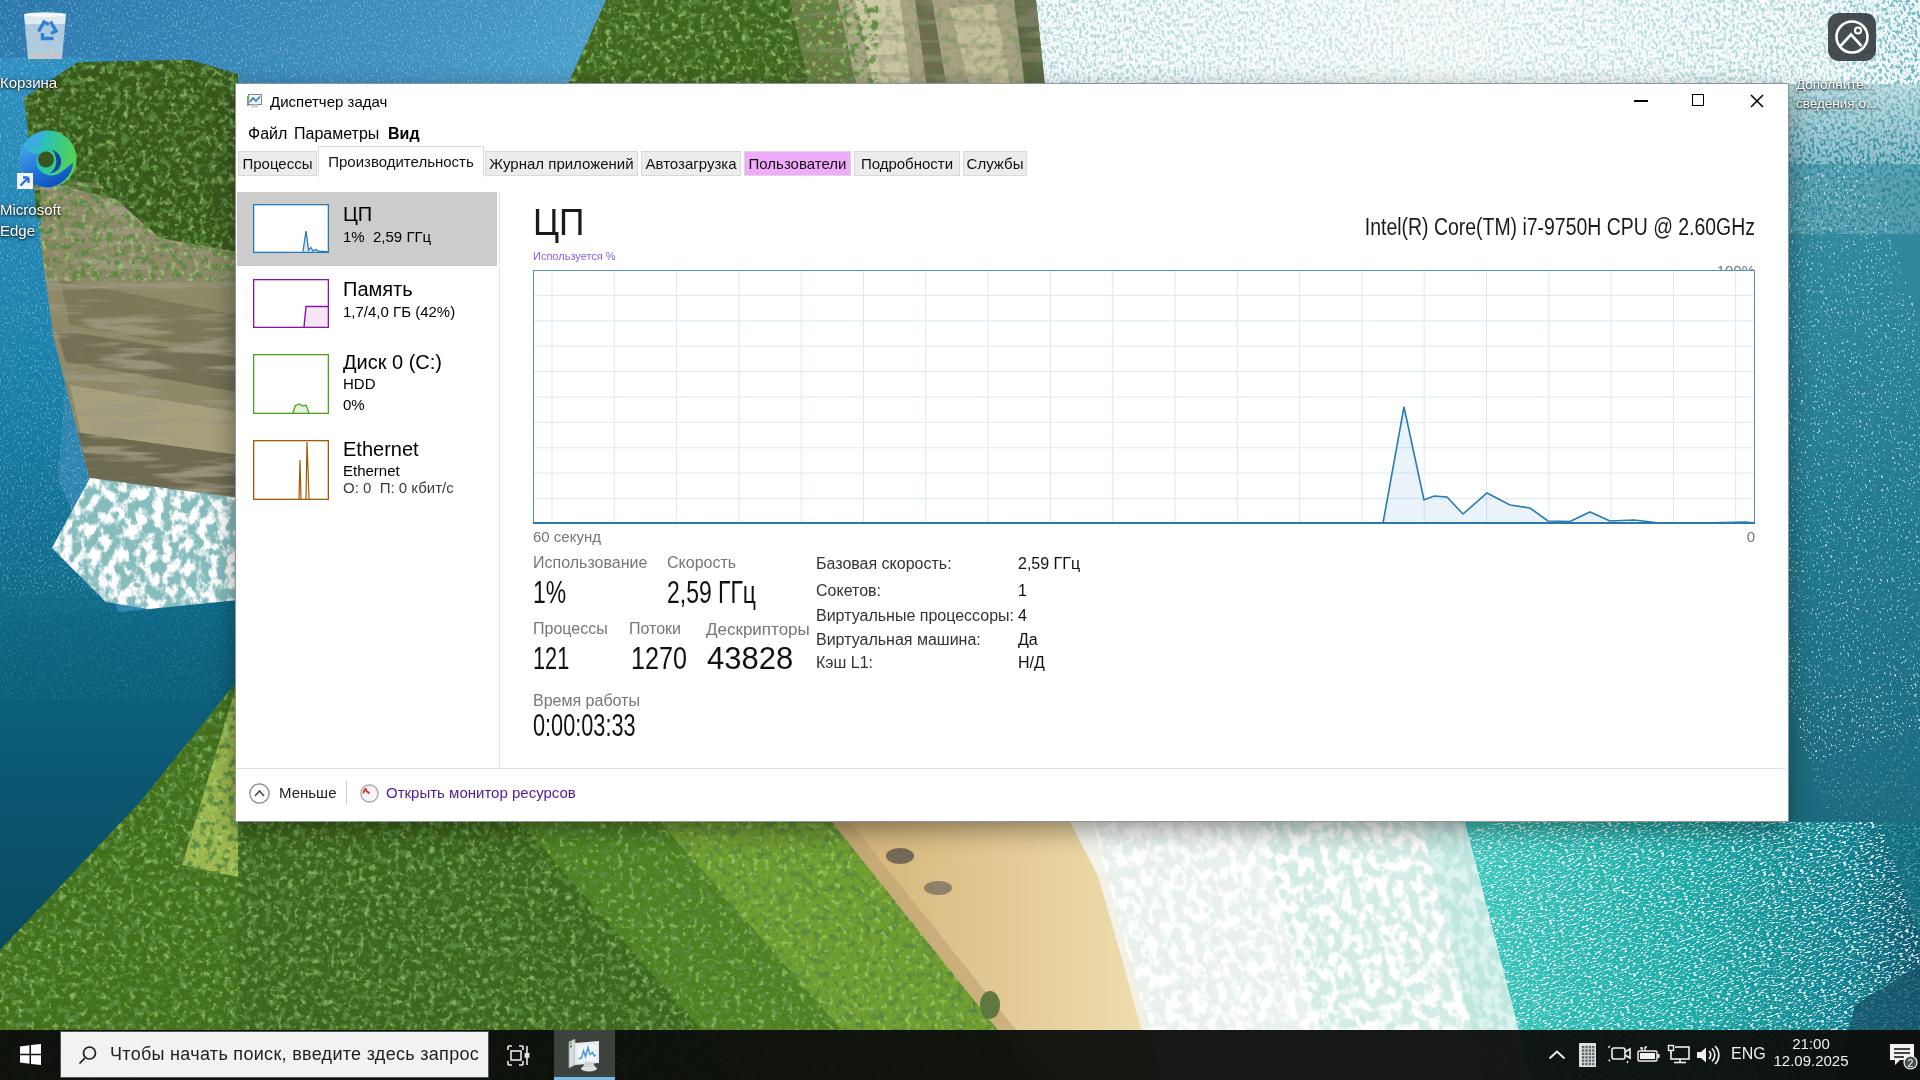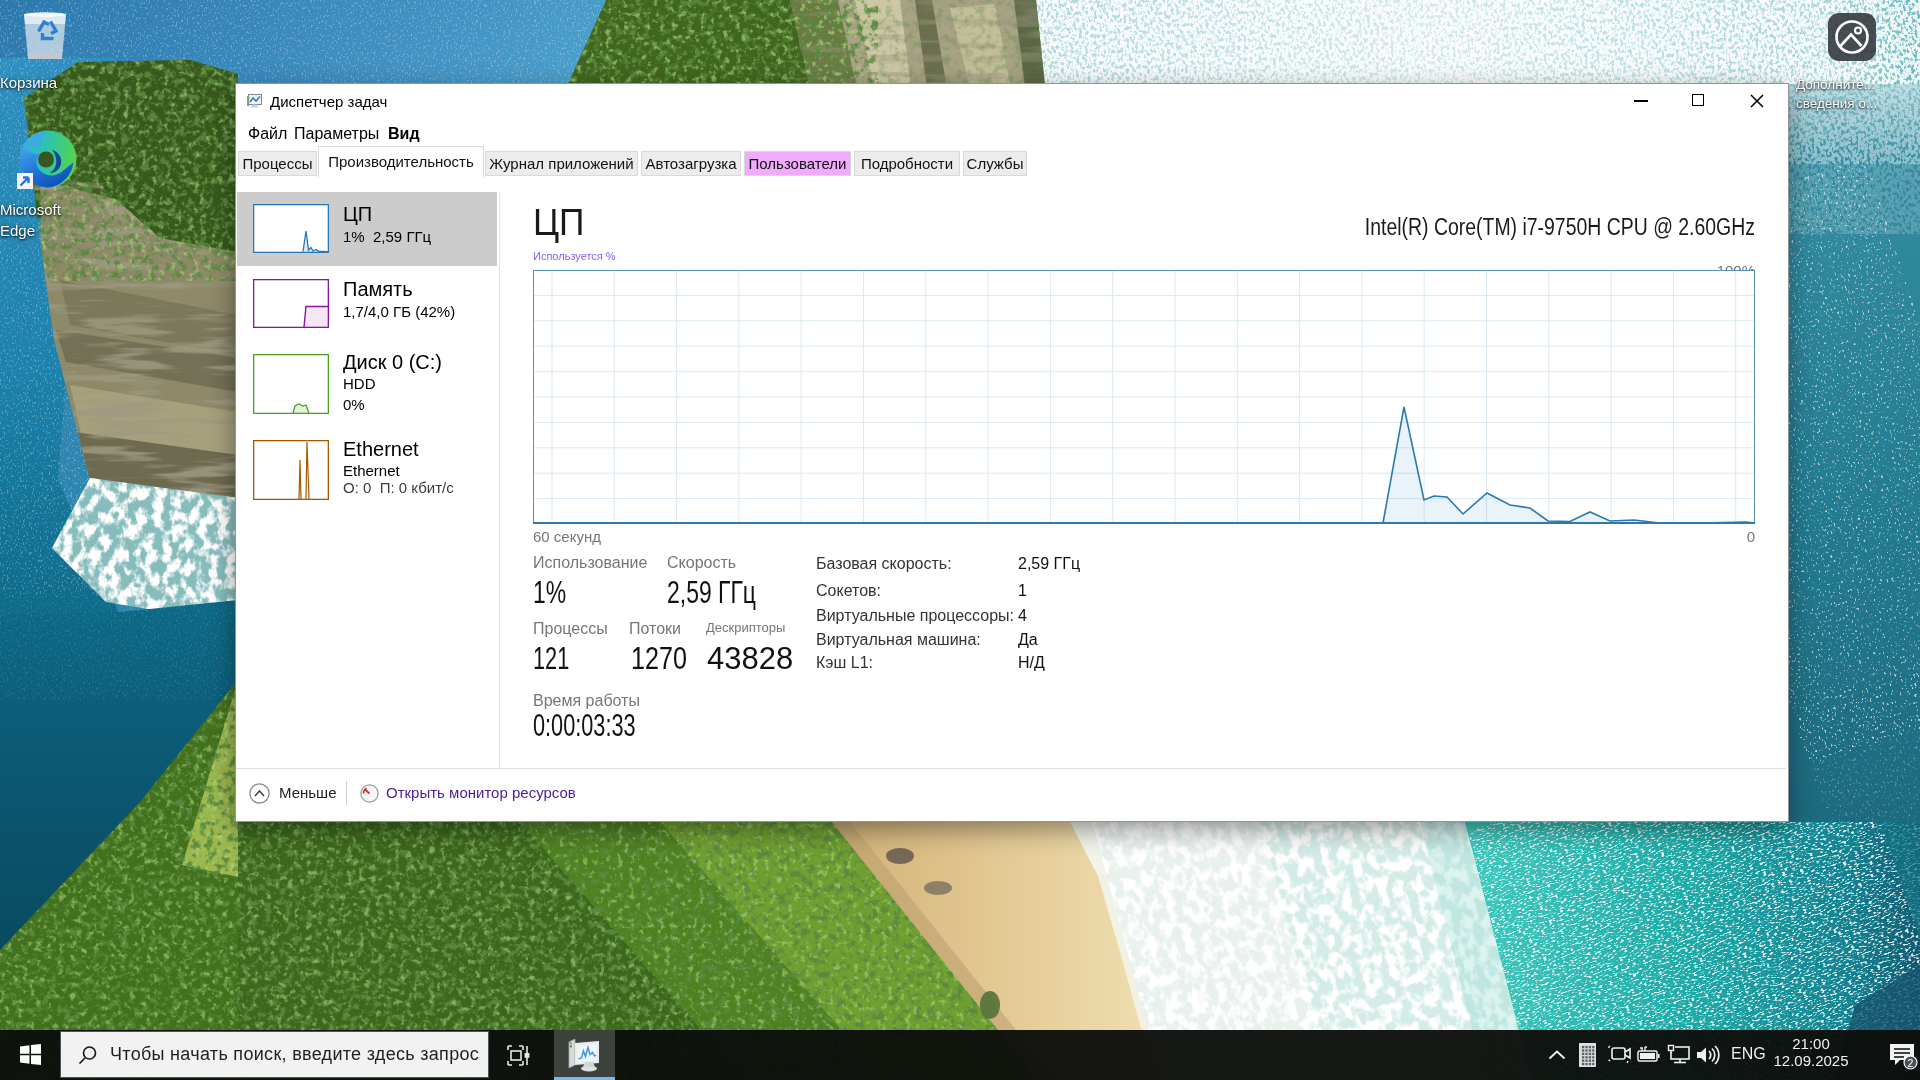--- a/index.html
+++ b/index.html
@@ -344,21 +344,21 @@
   </svg>
   <div class="abs" style="left:297px;top:444px;font-size:15px;color:#767676;">60 секунд</div>
   <div class="abs" style="left:1419px;top:444px;width:100px;text-align:right;font-size:15px;color:#767676;">0</div>
 
   <div class="abs" style="left:297px;top:470px;font-size:16px;color:#767676;">Использование</div>
   <div class="abs" style="left:431px;top:470px;font-size:16px;color:#767676;">Скорость</div>
   <div class="abs" style="left:297px;top:491px;font-size:31px;color:#111;transform:scaleX(0.74);transform-origin:left top;">1%</div>
   <div class="abs" style="left:431px;top:491px;font-size:31px;color:#111;transform:scaleX(0.74);transform-origin:left top;">2,59 ГГц</div>
   <div class="abs" style="left:297px;top:536px;font-size:16px;color:#767676;">Процессы</div>
   <div class="abs" style="left:393px;top:536px;font-size:16px;color:#767676;">Потоки</div>
-  <div class="abs" style="left:470px;top:536px;font-size:13px;color:#767676;">Дескрипторы</div>
+  <div class="abs" style="left:470px;top:536px;font-size:17px;color:#767676;">Дескрипторы</div>
   <div class="abs" style="left:297px;top:557px;font-size:31px;color:#111;transform:scaleX(0.70);transform-origin:left top;">121</div>
   <div class="abs" style="left:395px;top:557px;font-size:31px;color:#111;transform:scaleX(0.81);transform-origin:left top;">1270</div>
   <div class="abs" style="left:471px;top:557px;font-size:31px;color:#111;transform:scaleX(1);transform-origin:left top;">43828</div>
   <div class="abs" style="left:297px;top:608px;font-size:16px;color:#767676;">Время работы</div>
   <div class="abs" style="left:297px;top:624px;font-size:31px;color:#111;transform:scaleX(0.70);transform-origin:left top;">0:00:03:33</div>
 
   <div class="abs" style="left:580px;top:471px;font-size:16px;color:#333;">Базовая скорость:</div>
       <div class="abs" style="left:782px;top:471px;font-size:16px;color:#111;">2,59 ГГц</div>
   <div class="abs" style="left:580px;top:498px;font-size:16px;color:#333;">Сокетов:</div>
       <div class="abs" style="left:782px;top:498px;font-size:16px;color:#111;">1</div>

